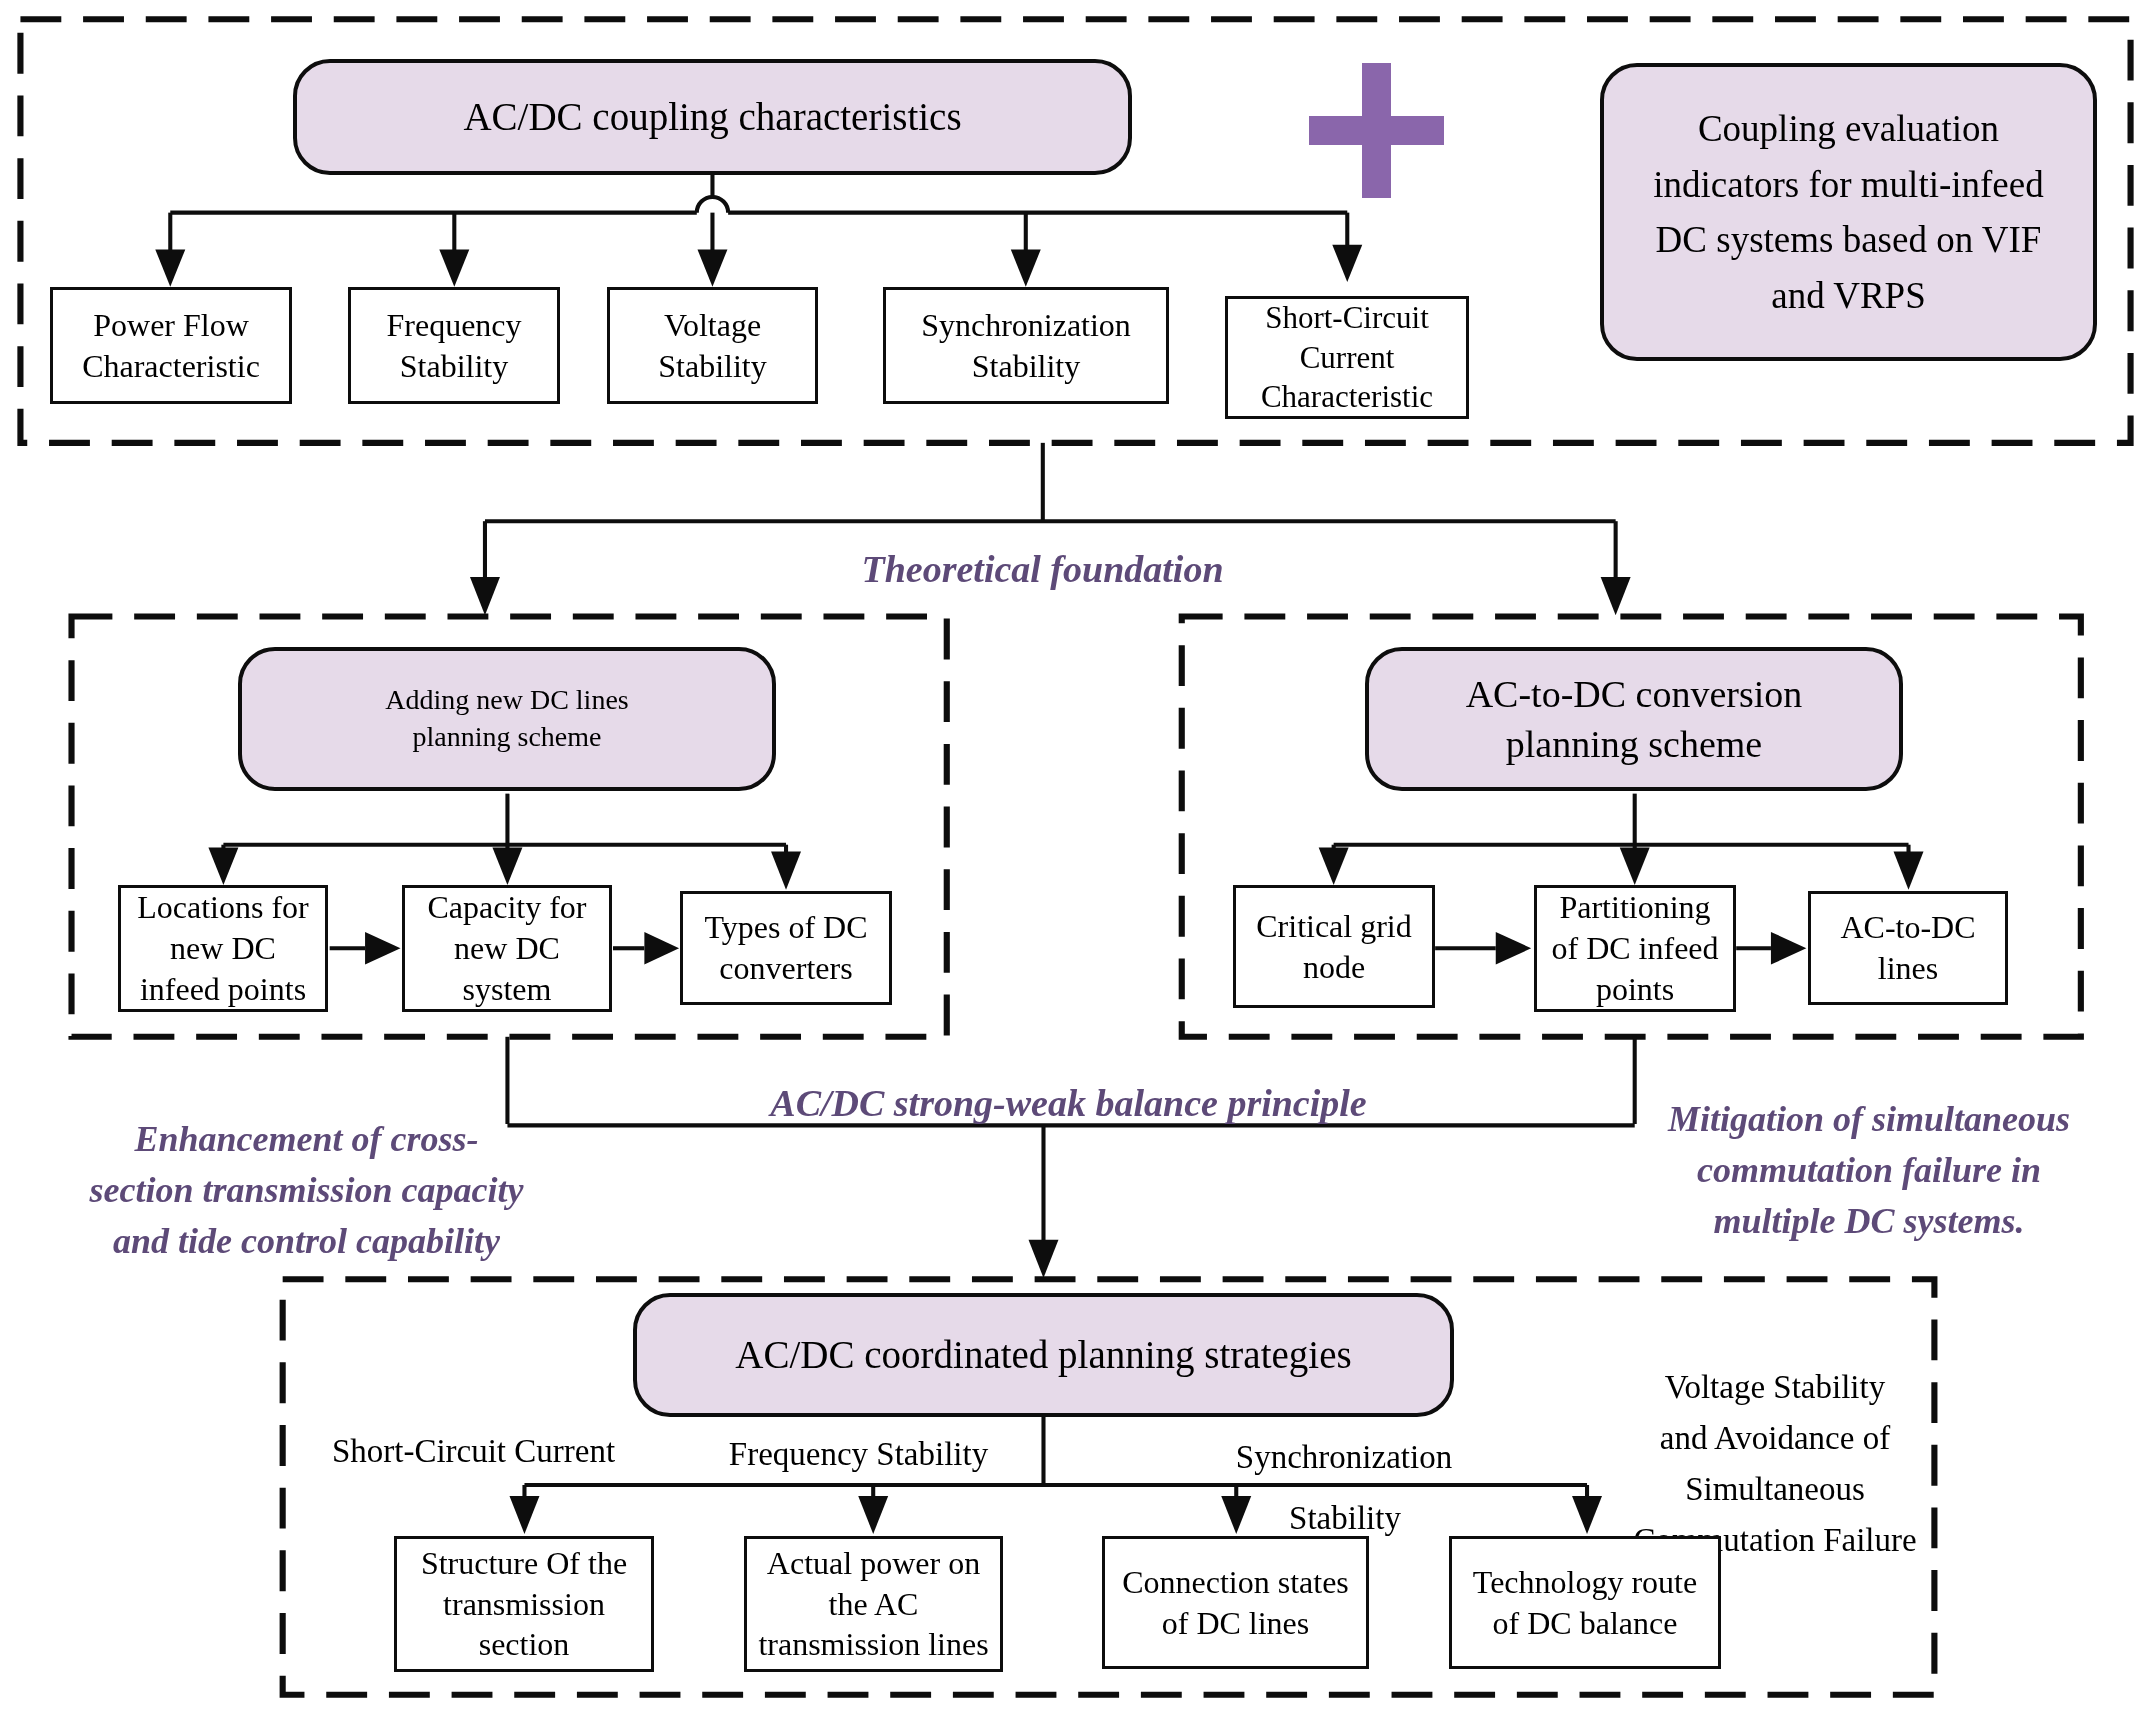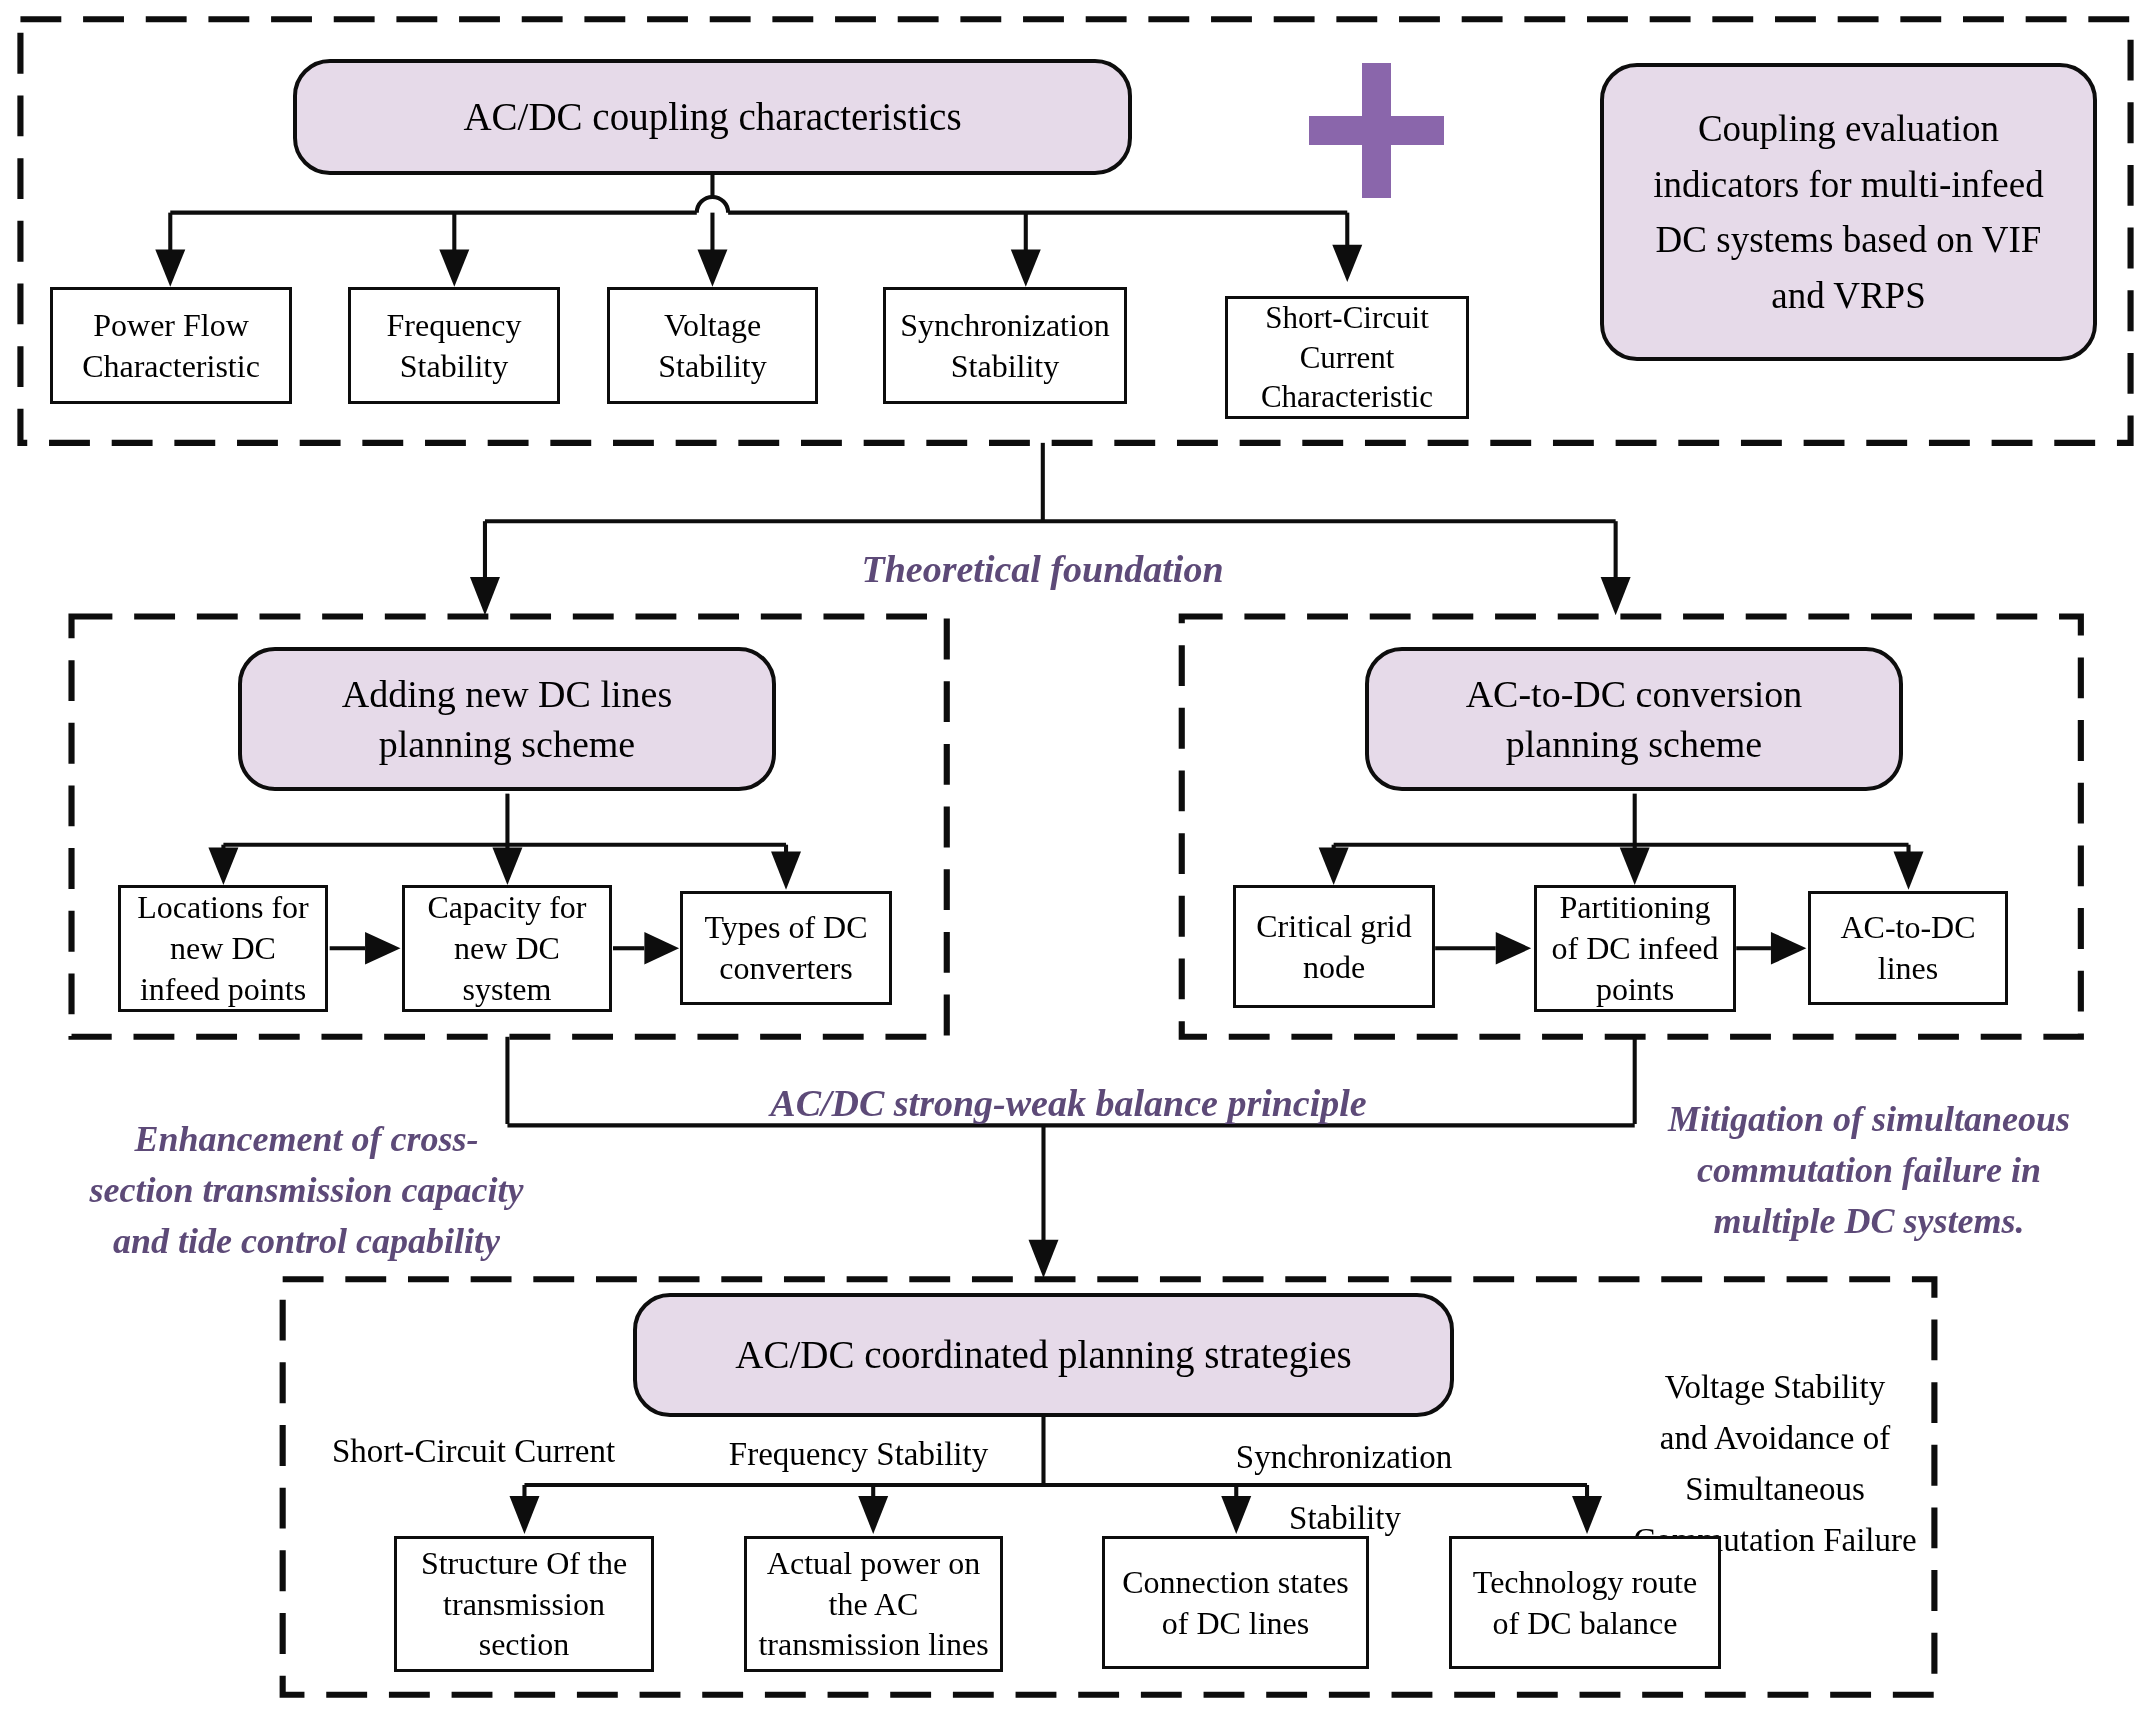--- a/index.html
+++ b/index.html
@@ -166,34 +166,34 @@
 
   <div class="wbox" style="left:50px;top:287px;width:242px;height:117px;">
     <span>Power Flow Characteristic</span>
   </div>
   <div class="wbox" style="left:348px;top:287px;width:212px;height:117px;">
     <span>Frequency Stability</span>
   </div>
   <div class="wbox" style="left:607px;top:287px;width:211px;height:117px;">
     <span>Voltage Stability</span>
   </div>
-  <div class="wbox" style="left:883px;top:287px;width:244px;height:117px;">
+  <div class="wbox" style="left:883px;top:287px;width:286px;height:117px;">
     <span>Synchronization Stability</span>
   </div>
   <div class="wbox" style="left:1225px;top:282px;width:244px;height:123px;font-size:31px;margin-top:14px;">
     <span>Short-Circuit Current Characteristic</span>
   </div>
 
   
   <div class="plabel" style="left:770px;top:543px;width:545px;font-size:38px;">
     <span>Theoretical foundation</span>
   </div>
 
   
-  <div class="lav" style="left:238px;top:647px;width:538px;height:144px;font-size:38px;">
+  <div class="lav" style="left:238px;top:647px;width:538px;height:144px;font-size:28px;">
     <span>
       <span class="blk">Adding new DC lines</span>
       <span class="blk">planning scheme</span>
     </span>
   </div>
   <div class="wbox" style="left:118px;top:885px;width:210px;height:127px;">
     <span>Locations for new DC infeed points</span>
   </div>
   <div class="wbox" style="left:402px;top:885px;width:210px;height:127px;">
     <span>Capacity for new DC system</span>

